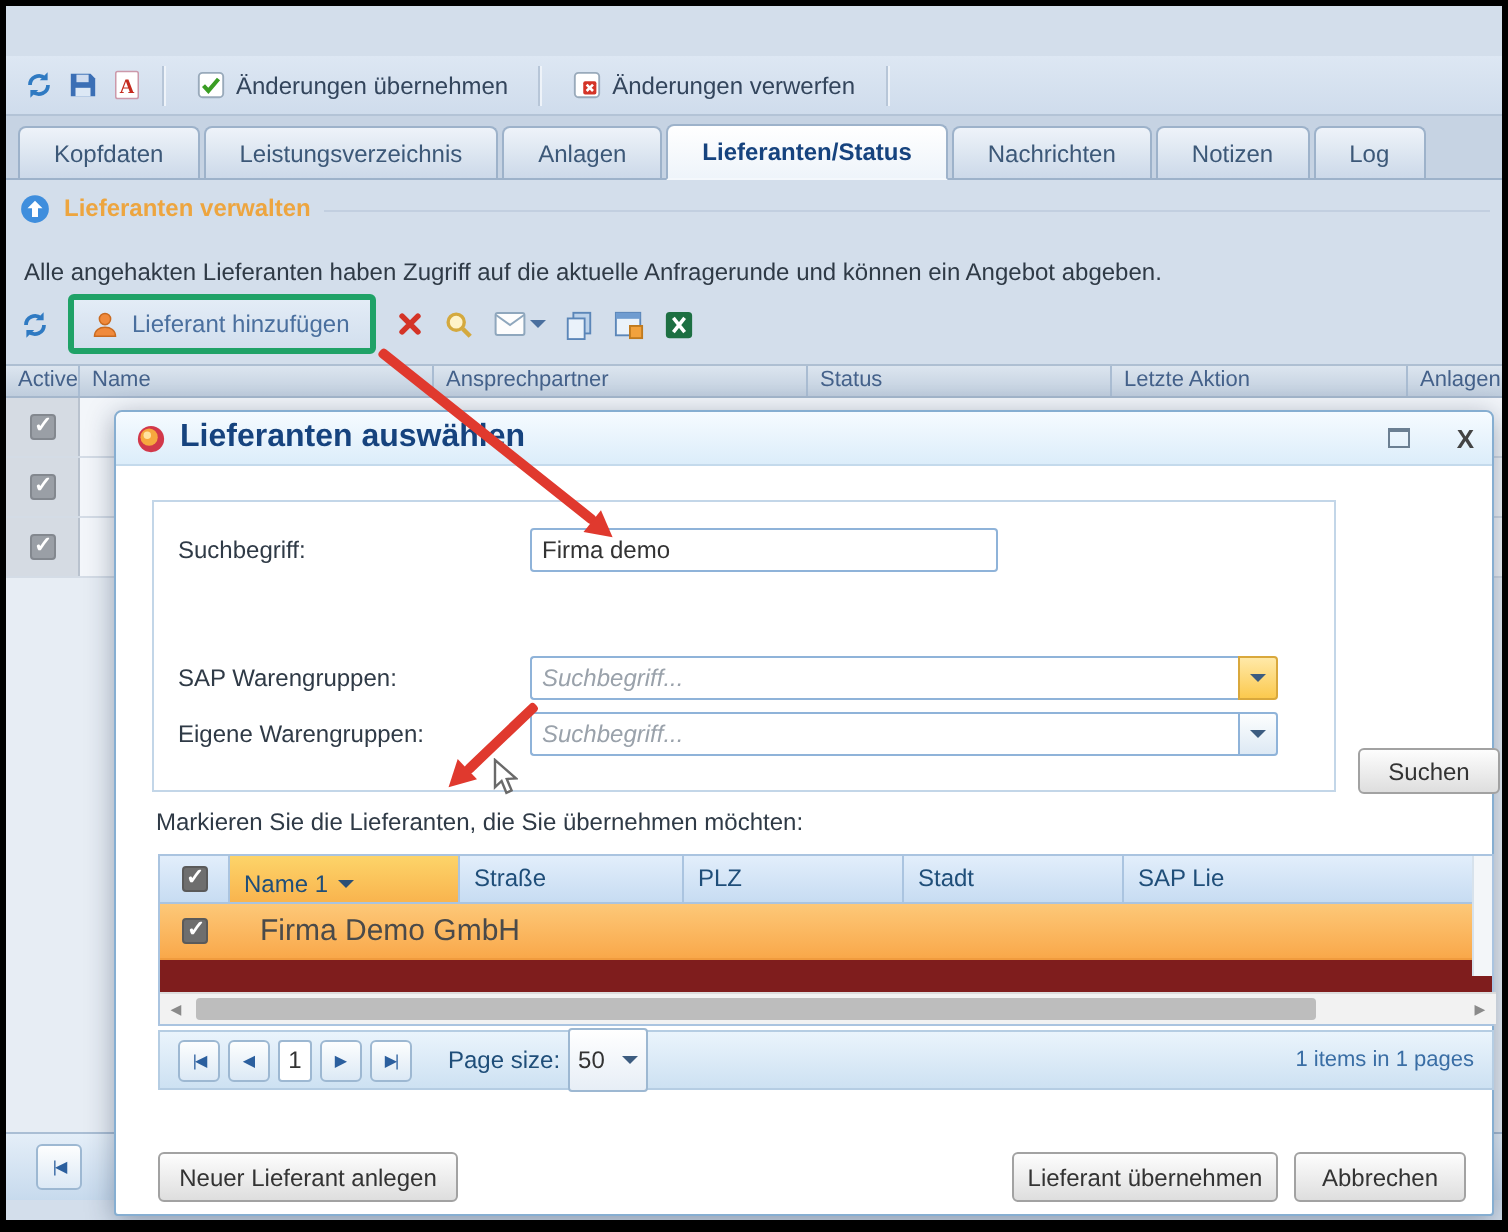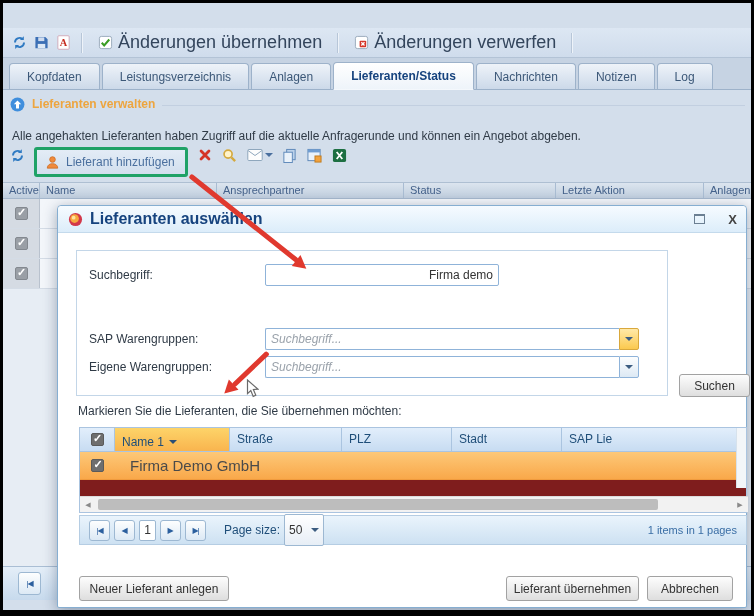--- a/index.html
+++ b/index.html
@@ -19,21 +19,21 @@
   }
   .titlebar .t-text{ font-size:12px; font-weight:bold; color:#214e93; }
   
   .toolbar{
     position:absolute; left:0; top:25px; width:748px; height:30px;
     background:linear-gradient(#dde7f3,#cfdcec);
     display:flex; align-items:center; gap:6px; padding:0 8px;
     border-bottom:1px solid #b3c3d6;
   }
   .tb-btn{ display:flex; align-items:center; gap:5px; padding:3px 5px; border-radius:3px; cursor:default; }
-  .tb-label{ font-size:18px; color:#33455c; }
+  .tb-label{ font-size:12px; color:#33455c; }
   .tb-sep{ width:1px; height:20px; background:#b7c6d8; margin:0 4px; box-shadow:1px 0 0 #eef3f9; }
   
   .tabstrip{
     position:absolute; left:0; top:55px; width:748px; height:32px;
     display:flex; align-items:flex-end; gap:2px; padding:0 0 0 6px;
     border-bottom:1px solid #9db2ca; background:#c6d3e3;
   }
   .tab{
     height:26px; display:flex; align-items:center; padding:0 17px;
     background:linear-gradient(#eef3f9,#ccd9e9);
@@ -46,21 +46,21 @@
   }
   
   .section-header{
     position:absolute; left:6px; top:92px; width:736px; height:18px;
     display:flex; align-items:center; gap:7px;
   }
   .section-header .s-title{ font-size:12px; font-weight:bold; color:#eda53f; white-space:nowrap; }
   .section-header .rule{ flex:1; height:1px; background:#c2cfe0; margin-top:2px; }
   .info-text{ position:absolute; left:9px; top:126px; font-size:12px; color:#2f3a46; }
   
-  .sup-toolbar{ position:absolute; left:6px; top:144px; height:30px; display:flex; align-items:flex-start; gap:9px; }
+  .sup-toolbar{ position:absolute; left:6px; top:144px; height:30px; display:flex; align-items:center; gap:9px; }
   .green-box{
     display:flex; align-items:center; gap:6px; padding:4px 10px 4px 7px;
     border:3px solid #1fa267; border-radius:3px; background:linear-gradient(#e3ecf6,#d2dfee);
     cursor:pointer;
   }
   .green-box .gb-label{ font-size:12px; color:#4a6f9e; }
   .icon16{ width:16px; height:16px; display:inline-flex; align-items:center; justify-content:center; }
   .mail-wrap{ display:flex; align-items:center; gap:2px; }
   .dd-tri{ width:0; height:0; border:4px solid transparent; border-top-color:#4a6f9e; margin-top:4px; }
   
@@ -100,21 +100,21 @@
   .dlg-title .d-text{ flex:1; font-size:16px; font-weight:bold; color:#16437e; }
   .dlg-max{ width:11px; height:10px; border:1px solid #6b7f92; border-top-width:2px; margin-right:16px; cursor:pointer; }
   .dlg-close{ font-size:13px; font-weight:bold; color:#444; cursor:pointer; line-height:1; }
   .search-panel{
     position:absolute; left:18px; top:44px; width:592px; height:146px;
     background:#fff; border:1px solid #c3d6e8;
   }
   .sp-label{ position:absolute; left:12px; font-size:12px; color:#2f3a46; }
   .txt-input{
     position:absolute; left:188px; height:22px; border:1px solid #8fb3d9; border-radius:2px;
-    font-family:"Liberation Sans", sans-serif; font-size:12px; color:#333; padding:0 5px; background:#fff;text-align:right;
+    font-family:"Liberation Sans", sans-serif; font-size:12px; color:#333; padding:0 5px; background:#fff;
   }
   .txt-input::placeholder{ color:#9aa2ab; font-style:italic; }
   .combo{ position:absolute; left:188px; height:22px; display:flex; }
   .combo input{
     width:354px; height:22px; border:1px solid #8fb3d9; border-right:none; border-radius:2px 0 0 2px;
     font-family:"Liberation Sans", sans-serif; font-size:12px; padding:0 5px; color:#333;
   }
   .combo input::placeholder{ color:#9aa2ab; font-style:italic; }
   .combo .trigger{
     width:20px; height:22px; border:1px solid #8fb3d9; border-radius:0 2px 2px 0;

